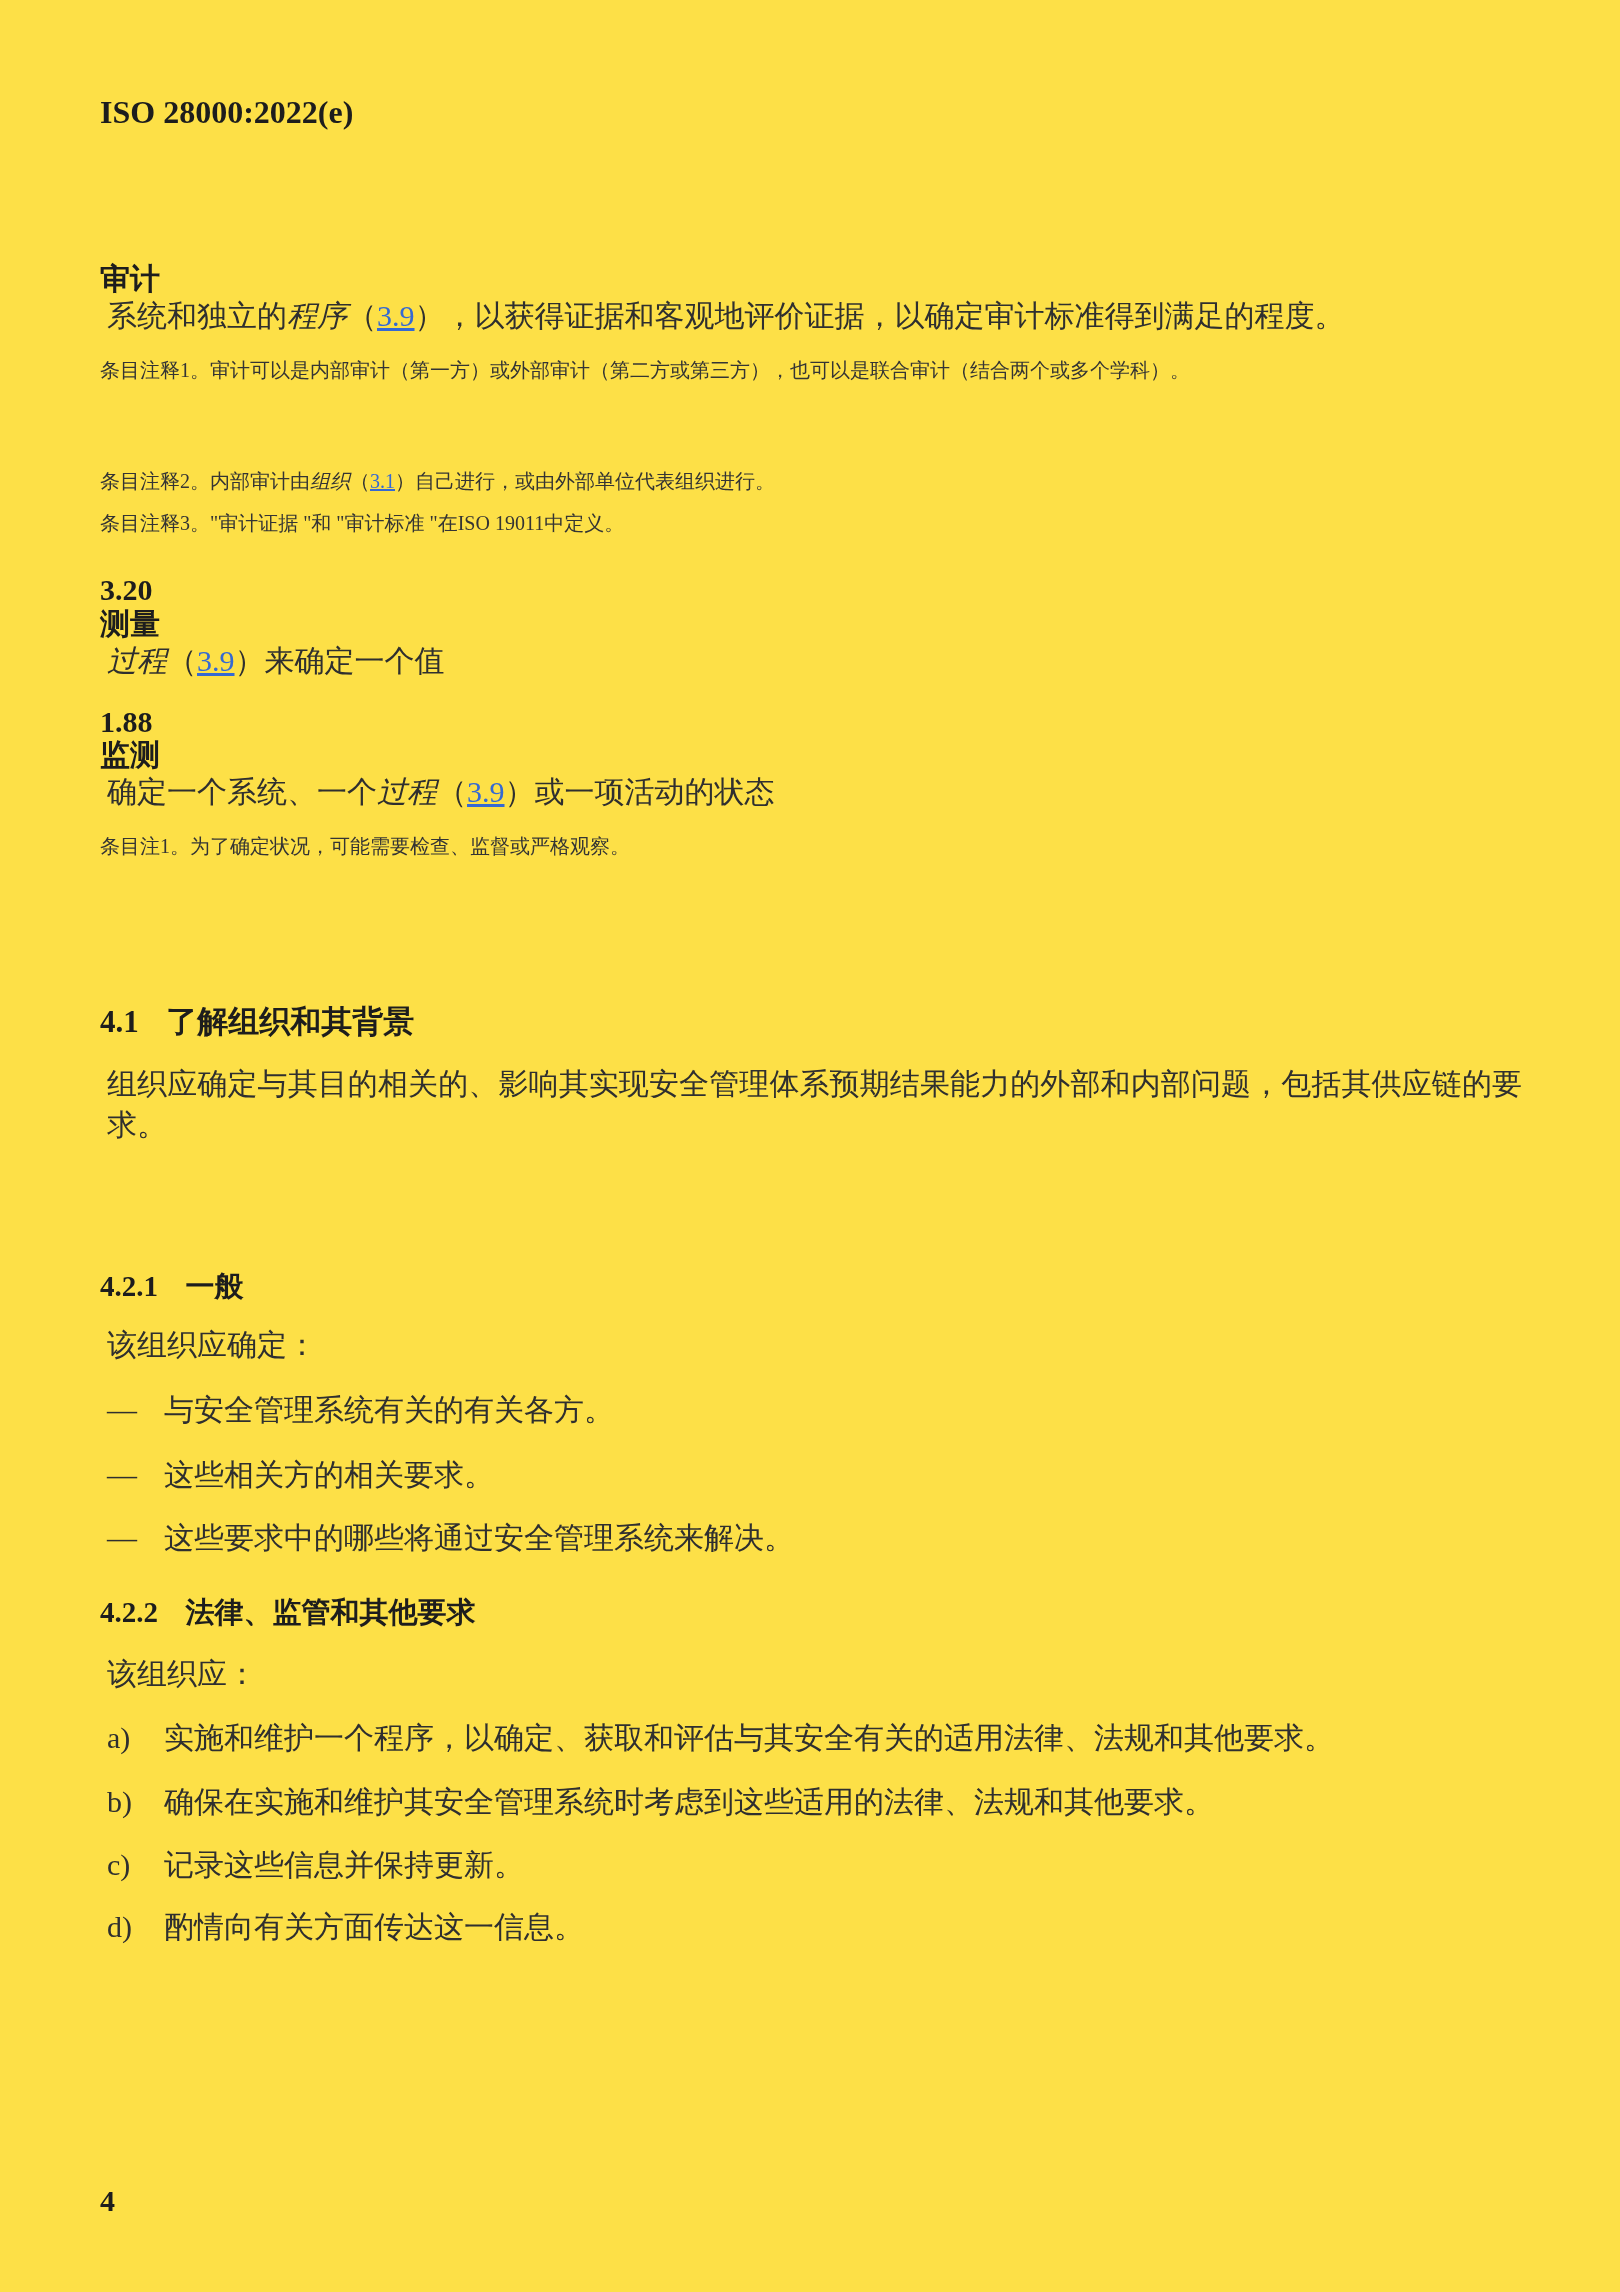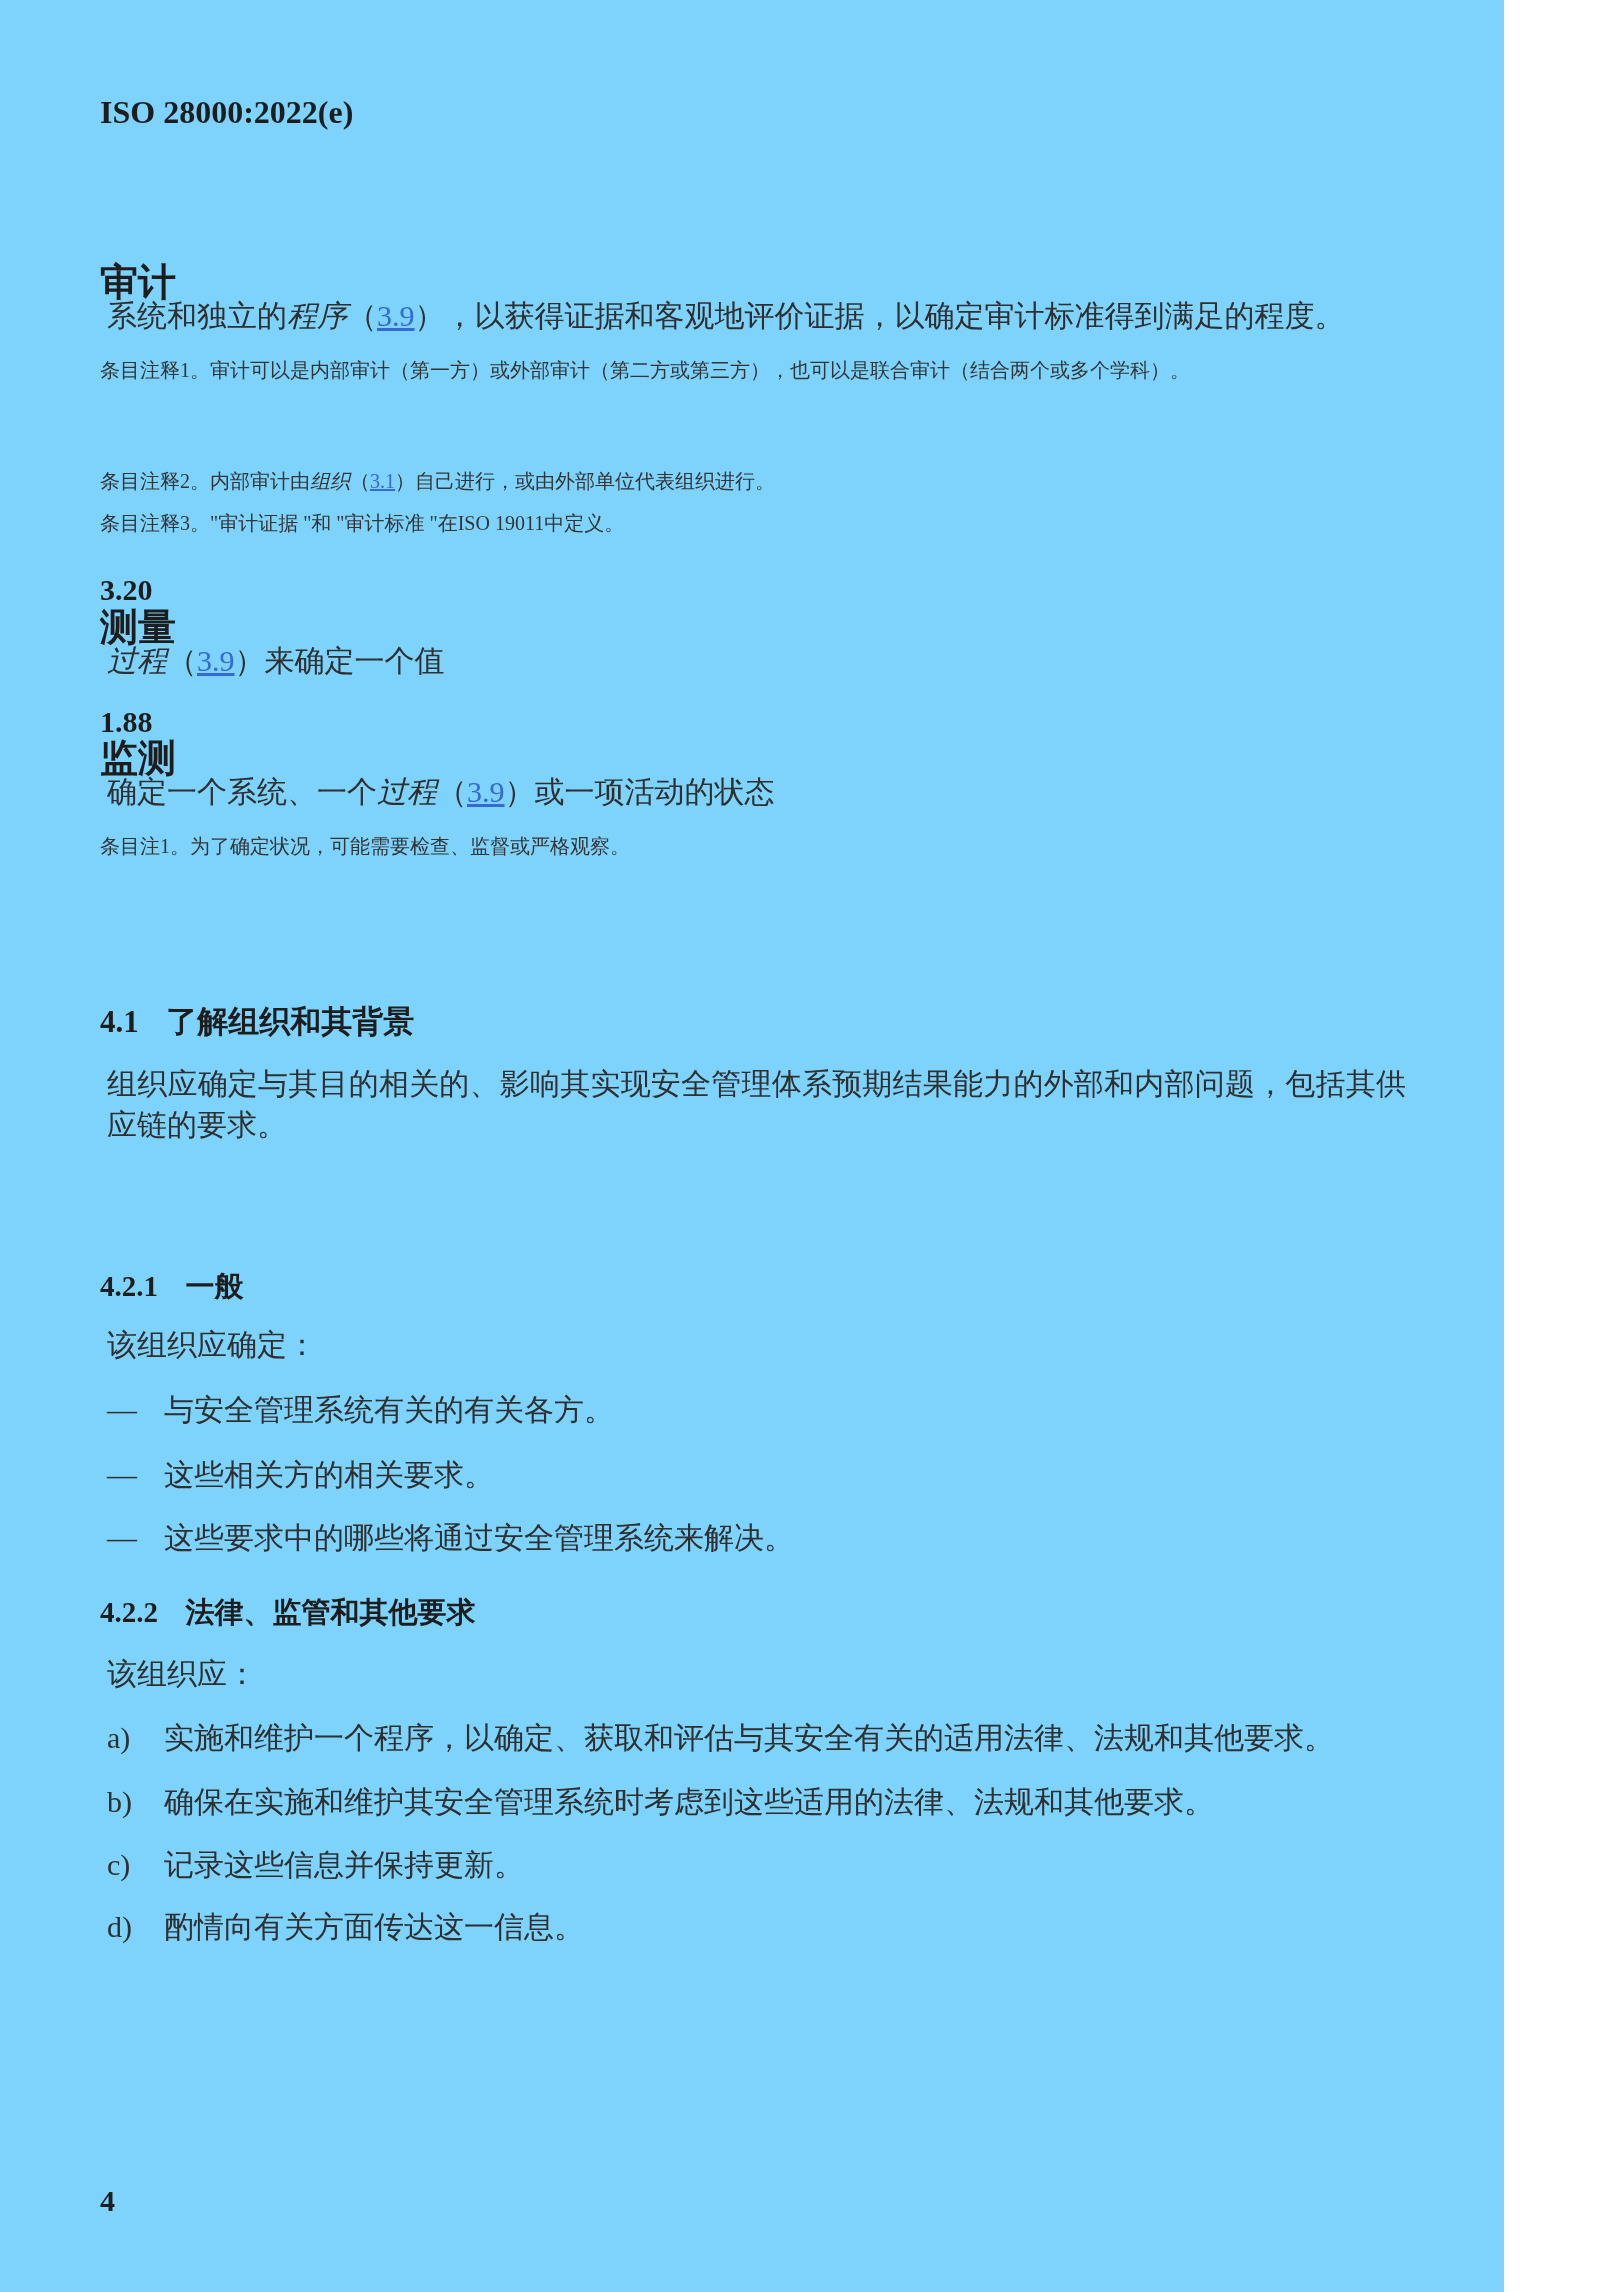--- a/index.html
+++ b/index.html
@@ -1,31 +1,31 @@
 <!DOCTYPE html>
 <html style="--link-color: #3569d3; --text: #2f2f2f;"><head>
 <meta charset="utf-8">
 <style>
   :root { --link-color:#3569d3; --text:#2f2f2f; --heading:#1d1d1d; }
   * { margin:0; padding:0; box-sizing:border-box; }
   html,body { background:#ffffff; }
   .page {
     position:relative;
-    width:1504px;
+    width:1620px;
     height:2293px;
-    background:#7dd3fc;
+    background:#fde047;
     font-family:"Liberation Serif", serif;
     color:var(--text);
     overflow:hidden;
   }
   .abs { position:absolute; left:100px; right:98px; }
 
   .doc-header { font-size:32px; font-weight:bold; color:var(--heading); }
   .term-num  { font-size:30px; font-weight:bold; color:var(--heading); line-height:1.05; }
-  .term-name { font-size:38px; font-weight:bold; color:var(--heading);
+  .term-name { font-size:30px; font-weight:bold; color:var(--heading);
                font-family:"Liberation Sans", sans-serif; line-height:1.05; }
   .body-text { font-size:30px; line-height:1.32; text-align:justify;margin-left:7px; }
   .note-text { font-size:20px; line-height:1.78; color:#343434; text-align:justify; }
 
   .h-main   { font-size:37px; font-weight:bold; color:var(--heading);
               font-family:"Liberation Sans", sans-serif; }
   .h-sub    { font-size:31px; font-weight:bold; color:var(--heading);
               font-family:"Liberation Sans", sans-serif; }
   .h-subsub { font-size:29px; font-weight:bold; color:var(--heading);
               font-family:"Liberation Sans", sans-serif; }

